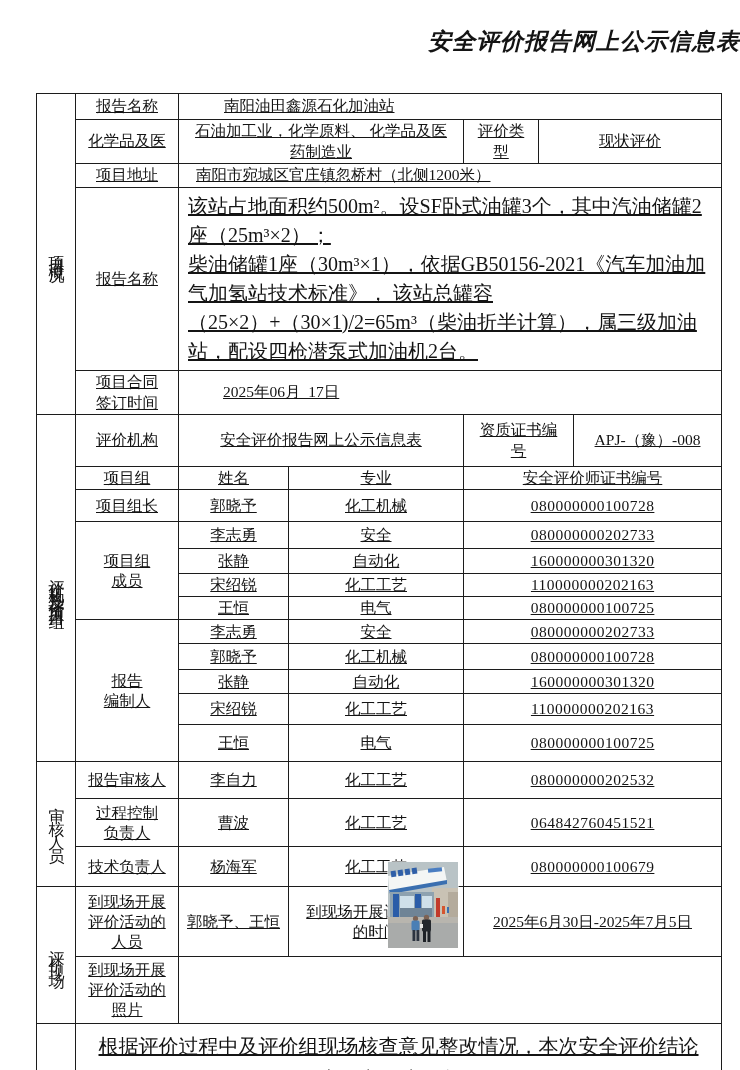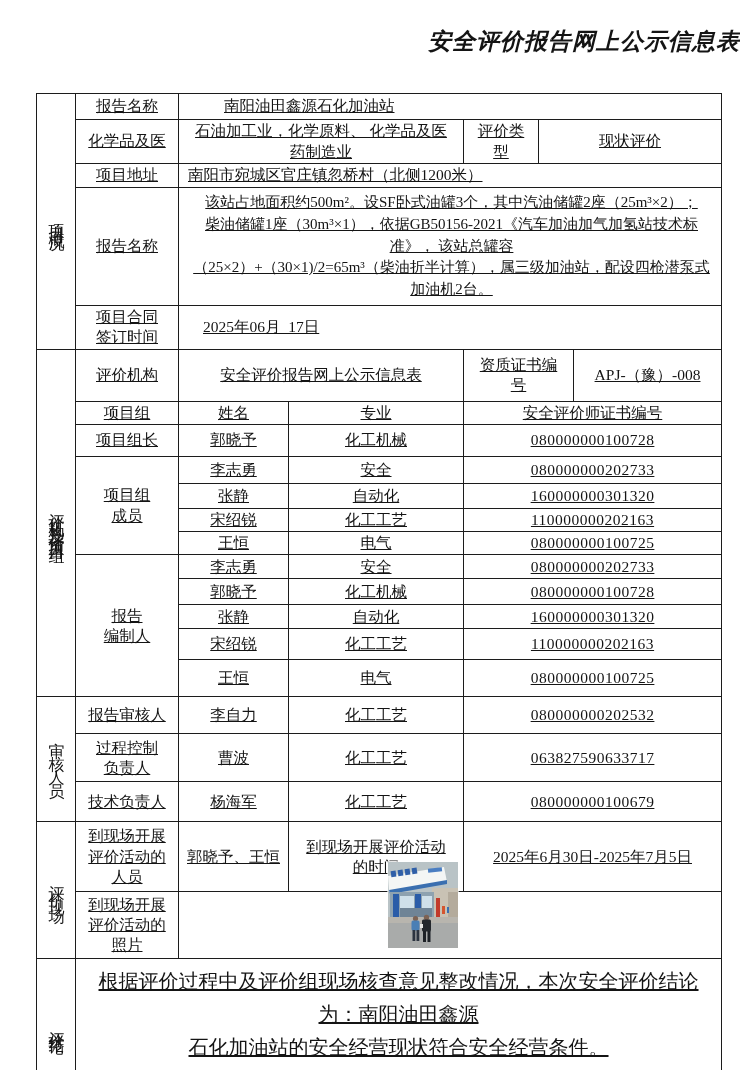--- a/index.html
+++ b/index.html
@@ -25,25 +25,25 @@
   .vcell{padding:0;}
   .vtext{
     writing-mode:vertical-lr;text-orientation:upright;
     margin:0 auto;display:inline-block;font-size:16px;
   }
   .ls4{letter-spacing:4px;}
   .ls8{letter-spacing:8px;}
   .ls14{letter-spacing:14px;}
   .ls3{letter-spacing:3px;}
   .summary{
-    text-align:center;padding:4px 6px 4px 9px;line-height:1.45;font-size:15px;
+    text-align:left;padding:4px 6px 4px 9px;line-height:1.45;font-size:20px;
   }
   .ind45{padding-left:45px;}
-  .ind28{padding-left:24px;}
-  .ind9{padding-left:9px;}
+  .ind28{padding-left:44px;}
+  .ind9{padding-left:17px;}
   .conclusion{
     font-size:20px;line-height:1.65;padding:6px 12px 26px 12px;
   }
   .num{letter-spacing:0.5px;}
   .photo{
     position:absolute;left:388px;top:862px;width:70px;height:86px;
     overflow:hidden;box-shadow:0 0 0 1px rgba(255,255,255,0.6);
   }
 </style>
 </head>
@@ -181,21 +181,21 @@
     <td class="pl">报告审核人</td>
     <td>李自力</td>
     <td>化工工艺</td>
     <td colspan="3" class="num">080000000202532</td>
   </tr>
   <tr style="height:48px">
     <td class="pl">过程控制
 负责人</td>
     <td>曹波</td>
     <td>化工工艺</td>
-    <td colspan="3" class="num">063827590633717</td>
+    <td colspan="3" class="num">064842760451521</td>
   </tr>
   <tr style="height:40px">
     <td class="pl">技术负责人</td>
     <td>杨海军</td>
     <td>化工工艺</td>
     <td colspan="3" class="num">080000000100679</td>
   </tr>
 
   <tr style="height:70px">
     <td rowspan="2" class="vcell">

